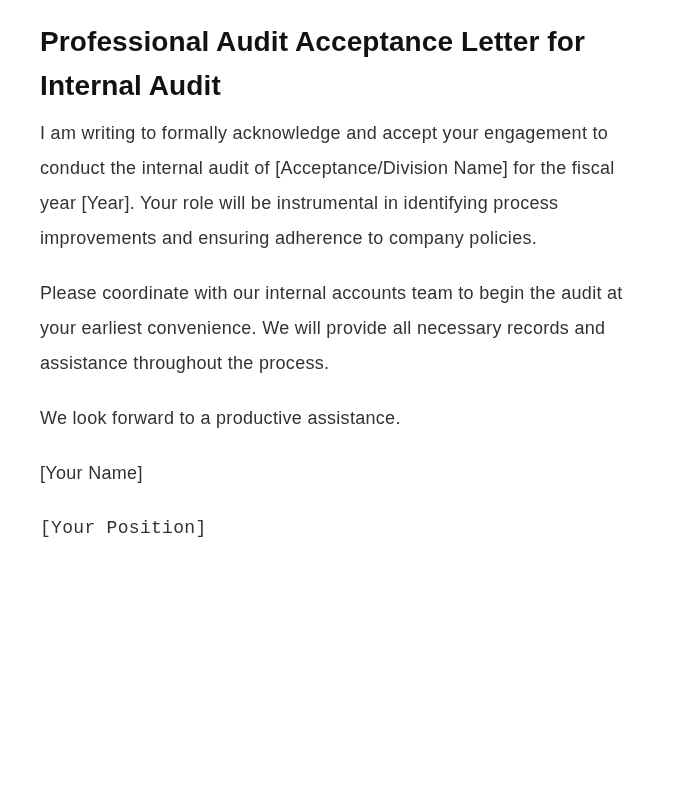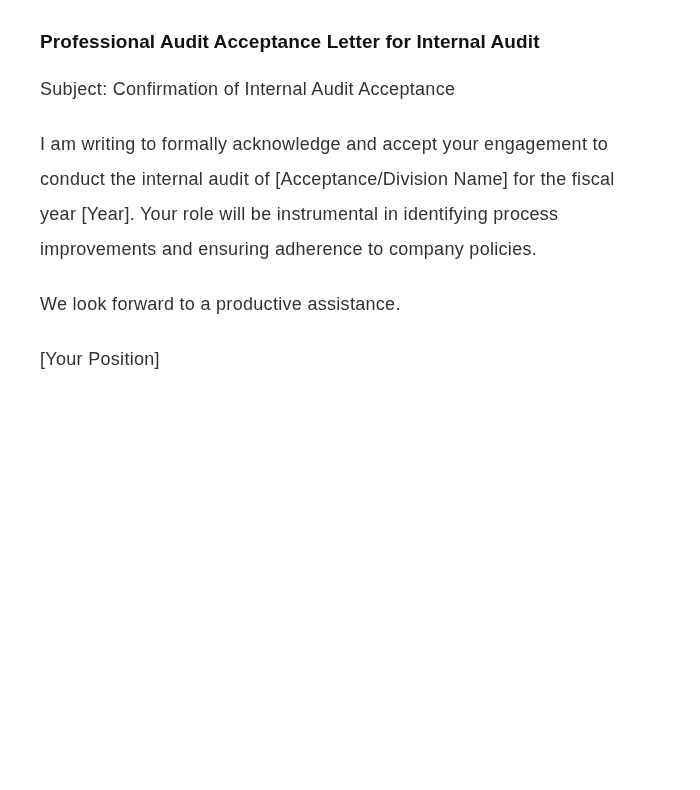--- a/index.html
+++ b/index.html
@@ -17,46 +17,47 @@
     width: 700px;
     height: 790px;
     font-family: "Liberation Sans", "DejaVu Sans", sans-serif;
     overflow: hidden;
   }
   .letter {
     padding: 20px 60px 30px 40px; 
   }
   .letter h1 {
     margin: 0 0 8px 0;
-    font-size: 19px;
+    font-size: 28px;
     line-height: 44px;
     font-weight: 700;
     color: var(--title);
     letter-spacing: 0.1px;
   }
   .letter p {
     margin: 0 0 20px 0;
     font-size: 18px;
     line-height: 35px;
     font-weight: 400;
     color: var(--body);
     letter-spacing: 0.3px;
   }
-  .letter p:last-child { margin-bottom: 4px; }
+  .letter p:last-child { margin-bottom: 4px; font-family: Liberation Mono, monospace; }
 </style>
 </head>
 <body>
 
 <main class="letter">
   <h1>Professional Audit Acceptance Letter for Internal Audit</h1>
 
-  <p>Subject: Confirmation of Internal Audit Acceptance</p>
 
 
   <p>I am writing to formally acknowledge and accept your engagement to conduct the internal audit of [Acceptance/Division Name] for the fiscal year [Year]. Your role will be instrumental in identifying process improvements and ensuring adherence to company policies.</p>
 
+  <p>Please coordinate with our internal accounts team to begin the audit at your earliest convenience. We will provide all necessary records and assistance throughout the process.</p>
 
   <p>We look forward to a productive assistance.</p>
 
 
+  <p>[Your Name]</p>
 
   <p>[Your Position]</p>
 </main>
 
 </body></html>

